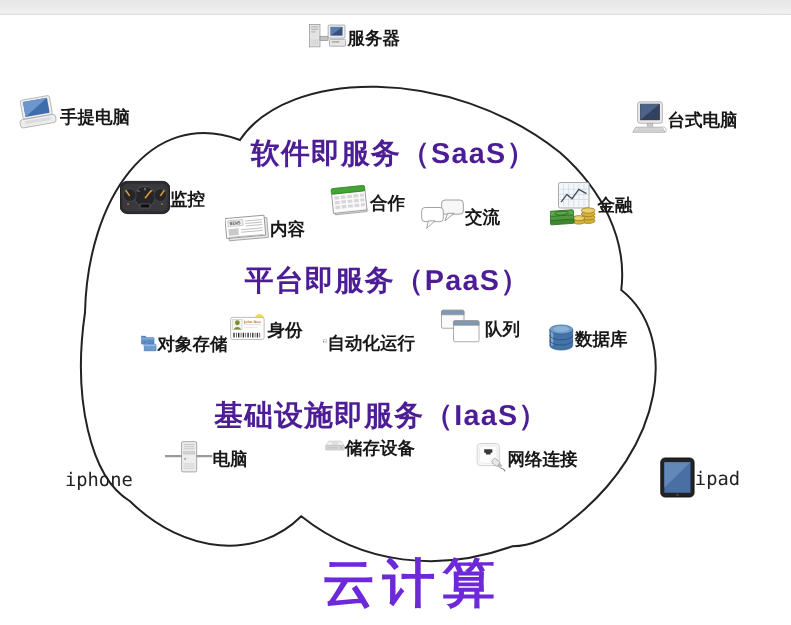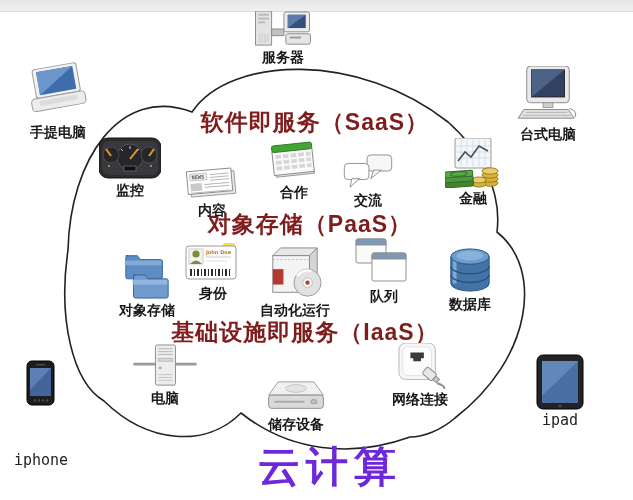--- a/index.html
+++ b/index.html
@@ -9,33 +9,33 @@
     font-family:"Liberation Sans","DejaVu Sans",sans-serif;
     color:#1a1a1a;
   }
   .topbar{
     position:absolute;left:0;top:0;width:633px;height:11px;
     background:linear-gradient(#e6e6e6,#f0f0f0);
     border-bottom:1px solid #dcdcdc;
   }
   .cloud-layer{position:absolute;left:0;top:0;z-index:1;}
   .node{
-    position:absolute;z-index:2;display:flex;flex-direction:column;align-items:center;
+    position:absolute;z-index:2;display:flex;flex-direction:row;align-items:center;
   }
   .node .lbl{
     margin-top:2px;font-size:14px;font-weight:700;line-height:16px;white-space:nowrap;
     color:#181818;text-align:center;
   }
   .node .lbl.mono{
     font-family:"DejaVu Sans Mono","Liberation Mono",monospace;
     font-weight:400;font-size:15px;color:#222;
   }
   .layer-heading{
     position:absolute;z-index:2;text-align:center;font-weight:700;
-    font-size:23px;line-height:28px;white-space:nowrap;color:#7f1d1d;
+    font-size:23px;line-height:28px;white-space:nowrap;color:#4c1d95;
     letter-spacing:1px;
   }
   .main-title{
     position:absolute;z-index:2;text-align:center;font-weight:700;
     font-size:42px;line-height:46px;white-space:nowrap;color:#6d28d9;
     letter-spacing:6px;
   }
   svg{display:block;}
 </style>
 </head>
@@ -122,21 +122,21 @@
   <svg width="48" height="56" viewBox="0 0 48 56">
     <rect x="1" y="1" width="46" height="54" rx="6" fill="#232325" stroke="#000000"></rect>
     <rect x="6" y="7" width="36" height="42" fill="#4a6fa5"></rect>
     <polygon points="6,7 42,7 6,42" fill="#6188b8"></polygon>
     <circle cx="24" cy="52" r="1.6" fill="#4a4a4e"></circle>
   </svg>
   <div class="lbl mono">ipad</div>
 </div>
 
 <div class="layer-heading" style="left:180px;top:108px;width:270px;">软件即服务（SaaS）</div>
-<div class="layer-heading" style="left:190px;top:210px;width:240px;">对象存储（PaaS）</div>
+<div class="layer-heading" style="left:190px;top:210px;width:240px;">平台即服务（PaaS）</div>
 <div class="layer-heading" style="left:170px;top:318px;width:270px;">基础设施即服务（IaaS）</div>
 <div class="main-title" style="left:220px;top:444px;width:220px;">云计算</div>
 
 <div class="node" style="left:96px;top:136px;width:68px;">
   <svg width="62" height="44" viewBox="0 0 62 44">
     <rect x="0" y="2" width="62" height="40" rx="9" fill="#2c2c2e" stroke="#151515"></rect>
     <rect x="3" y="5" width="56" height="34" rx="7" fill="#39393d"></rect>
     <circle cx="31" cy="21" r="13" fill="#26262a" stroke="#55555a"></circle>
     <g stroke="#cfcfcf">
         <line x1="31" y1="10" x2="31" y2="13"></line>
@@ -332,21 +332,21 @@
     <circle cx="28" cy="25" r="1.5" fill="#aaaaaa"></circle>
     <g stroke="#c5c5c5">
         <line x1="26" y1="32" x2="41" y2="32"></line>
         <line x1="26" y1="35" x2="41" y2="35"></line>
         <line x1="26" y1="38" x2="41" y2="38"></line>
       </g>
   </svg>
   <div class="lbl">电脑</div>
 </div>
 
-<div class="node" style="left:260px;top:380px;width:72px;">
+<div class="node" style="left:260px;top:340px;width:72px;">
   <svg width="62" height="34" viewBox="0 0 62 36">
     <path d="M12 2 h38 l10 14 h-58 z" fill="#f0f0f0" stroke="#9a9a9a"></path>
     <ellipse cx="31" cy="9" rx="11" ry="4" fill="#e3e3e3" stroke="#c0c0c0"></ellipse>
     <rect x="2" y="16" width="58" height="14" rx="3" fill="#d9d9d9" stroke="#8a8a8a"></rect>
     <line x1="8" y1="23" x2="40" y2="23" stroke="#a8a8a8" stroke-width="2"></line>
     <rect x="47" y="21" width="6" height="4" rx="1" fill="#bfbfbf" stroke="#999999"></rect>
   </svg>
   <div class="lbl">储存设备</div>
 </div>
 

